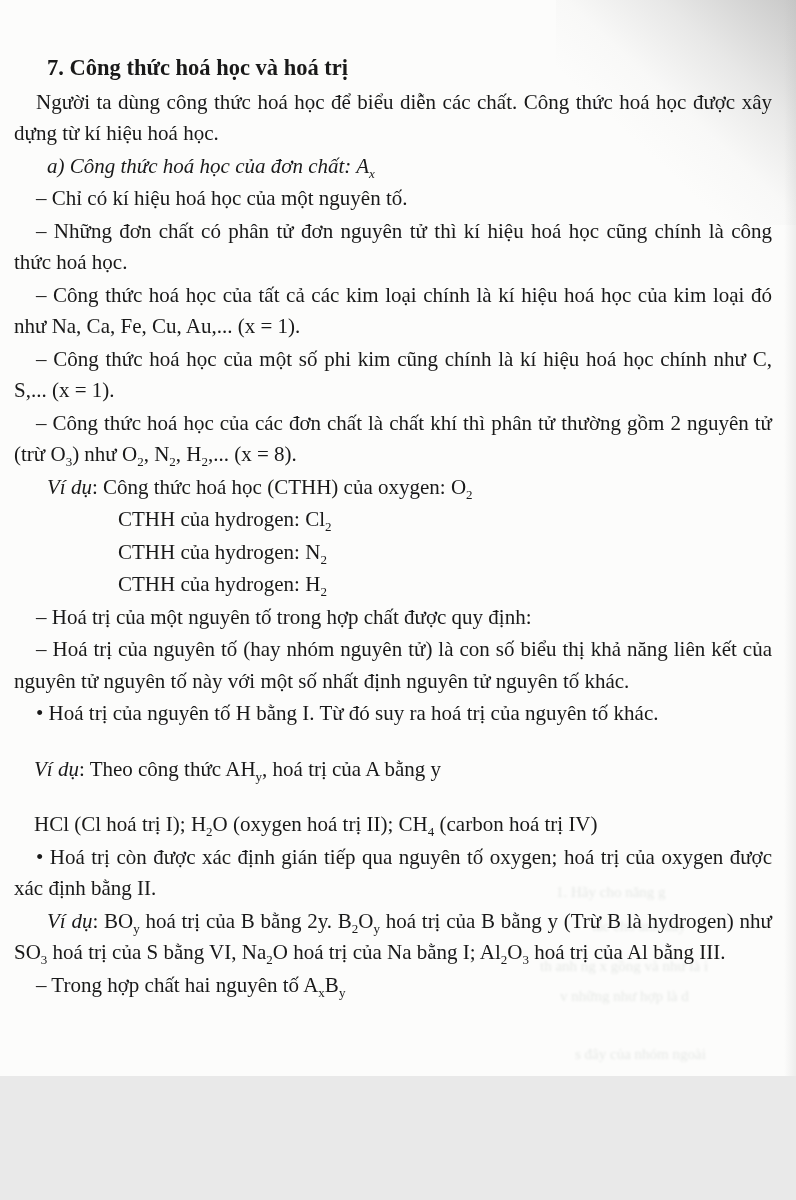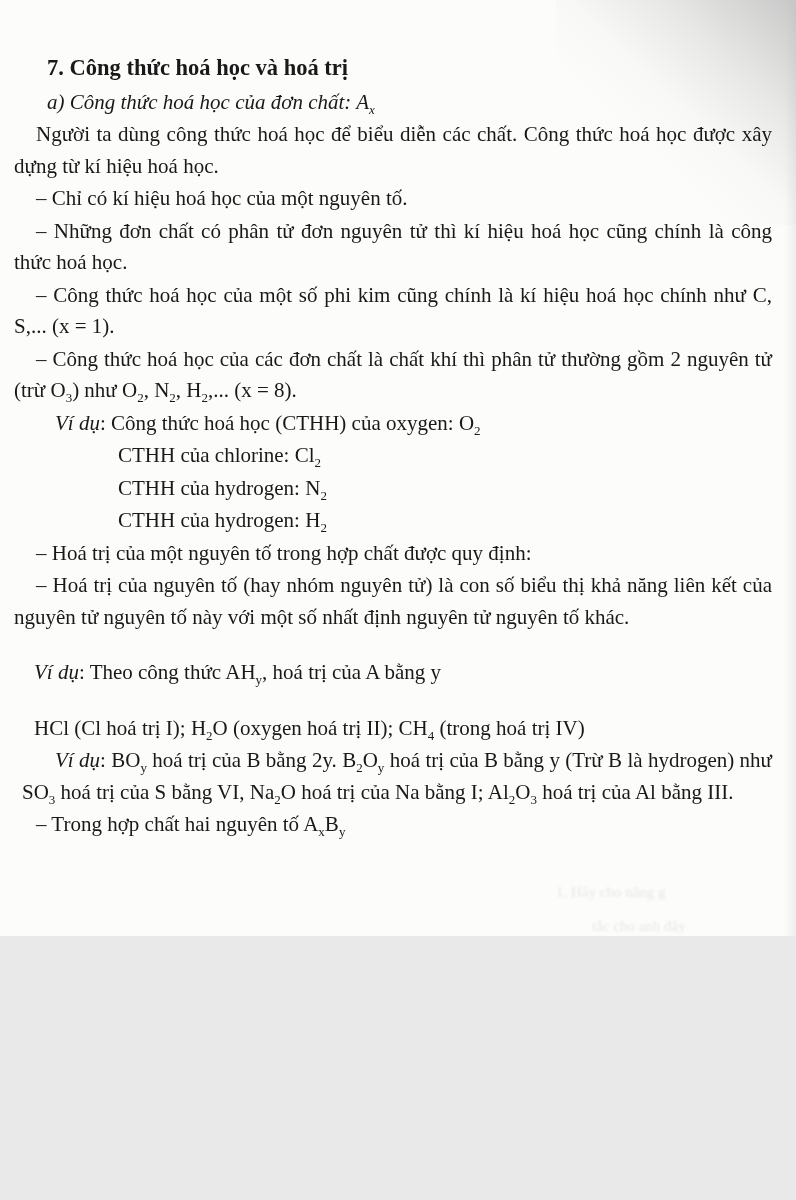--- a/index.html
+++ b/index.html
@@ -3,21 +3,21 @@
 <meta charset="utf-8">
 <style>
   html, body { margin: 0; padding: 0; }
   body {
     width: 796px; height: 1200px;
     background: #e9e9e9;
     font-family: "Liberation Serif", serif;
   }
   .page {
     position: relative;
-    width: 796px; height: 936px;
+    width: 796px; height: 1076px;
     background: #fcfcfb;
     overflow: hidden;
   }
   
   .corner-shade {
     position: absolute; top: 0; right: 0;
     width: 240px; height: 225px;
     background: linear-gradient(223deg,
       rgba(150,150,150,0.50) 0%,
       rgba(185,185,185,0.30) 28%,
@@ -44,21 +44,21 @@
     text-indent: 22px;
   }
   .para.justify { text-align: justify; }
   .para.heading {
     font-weight: bold;
     font-size: 22.5px;
     text-indent: 33px;
     margin-bottom: 3px;
   }
   .para.italic-line { font-style: italic; text-indent: 33px; }
-  .para.example { text-indent: 33px; margin-left: 8px; }
+  .para.example { text-indent: 33px; }
   .para.example-tight { text-indent: 20px; margin-top: 24px; }
   .para.cthh { margin-left: 104px; text-indent: 0; }
   .it { font-style: italic; }
   sub { font-size: 13px; line-height: 0; }
   .page-number {
     position: absolute;
     top: 1134px; left: 728px;
     font-size: 25px;
     color: #1c1c1c;
   }
@@ -82,31 +82,34 @@
   <div id="bleed-layer">
       <div class="bleed" style="left: 556px; top: 884px;">1. Hãy cho năng g</div>
       <div class="bleed" style="left: 592px; top: 918px;">tắc cho anh đây</div>
       <div class="bleed" style="left: 540px; top: 958px;">th anh ng x gồng và như là i</div>
       <div class="bleed" style="left: 560px; top: 988px;">v những như hợp là d</div>
       <div class="bleed" style="left: 575px; top: 1046px;">s đây của nhóm ngoài</div>
       <div class="bleed" style="left: 598px; top: 1092px;">như của đây u</div>
     </div>
   <div class="content" id="doc-body">
       <p class="para heading"><span>7. Công thức hoá học và hoá trị</span></p>
+      <p class="para justify"><span>Người ta dùng công thức hoá học để biểu diễn các chất. Công thức hoá học được xây dựng từ kí hiệu hoá học.</span></p>
       <p class="para italic-line"><span class="it">a) Công thức hoá học của đơn chất: A</span><sub class="it">x</sub></p>
-      <p class="para justify"><span>Người ta dùng công thức hoá học để biểu diễn các chất. Công thức hoá học được xây dựng từ kí hiệu hoá học.</span></p>
       <p class="para"><span>– Chỉ có kí hiệu hoá học của một nguyên tố.</span></p>
       <p class="para justify"><span>– Những đơn chất có phân tử đơn nguyên tử thì kí hiệu hoá học cũng chính là công thức hoá học.</span></p>
+      <p class="para justify"><span>– Công thức hoá học của tất cả các kim loại chính là kí hiệu hoá học của kim loại đó như Na, Ca, Fe, Cu, Au,... (x = 1).</span></p>
       <p class="para justify"><span>– Công thức hoá học của một số phi kim cũng chính là kí hiệu hoá học chính như C, S,... (x = 1).</span></p>
       <p class="para justify"><span>– Công thức hoá học của các đơn chất là chất khí thì phân tử thường gồm 2 nguyên tử (trừ O</span><sub>3</sub><span>) như O</span><sub>2</sub><span>, N</span><sub>2</sub><span>, H</span><sub>2</sub><span>,... (x = 8).</span></p>
       <p class="para example"><span class="it">Ví dụ</span><span>: Công thức hoá học (CTHH) của oxygen: O</span><sub>2</sub></p>
-      <p class="para cthh"><span>CTHH của chlorine: Cl</span><sub>2</sub></p>
+      <p class="para cthh"><span>CTHH của hydrogen: Cl</span><sub>2</sub></p>
       <p class="para cthh"><span>CTHH của hydrogen: N</span><sub>2</sub></p>
       <p class="para cthh"><span>CTHH của hydrogen: H</span><sub>2</sub></p>
       <p class="para"><span>– Hoá trị của một nguyên tố trong hợp chất được quy định:</span></p>
       <p class="para justify"><span>– Hoá trị của nguyên tố (hay nhóm nguyên tử) là con số biểu thị khả năng liên kết của nguyên tử nguyên tố này với một số nhất định nguyên tử nguyên tố khác.</span></p>
+      <p class="para"><span>• Hoá trị của nguyên tố H bằng I. Từ đó suy ra hoá trị của nguyên tố khác.</span></p>
       <p class="para example-tight"><span class="it">Ví dụ</span><span>: Theo công thức AH</span><sub>y</sub><span>, hoá trị của A bằng y</span></p>
-      <p class="para example-tight"><span>HCl (Cl hoá trị I); H</span><sub>2</sub><span>O (oxygen hoá trị II); CH</span><sub>4</sub><span> (trong hoá trị IV)</span></p>
+      <p class="para example-tight"><span>HCl (Cl hoá trị I); H</span><sub>2</sub><span>O (oxygen hoá trị II); CH</span><sub>4</sub><span> (carbon hoá trị IV)</span></p>
+      <p class="para justify"><span>• Hoá trị còn được xác định gián tiếp qua nguyên tố oxygen; hoá trị của oxygen được xác định bằng II.</span></p>
       <p class="para justify example"><span class="it">Ví dụ</span><span>: BO</span><sub>y</sub><span> hoá trị của B bằng 2y. B</span><sub>2</sub><span>O</span><sub>y</sub><span> hoá trị của B bằng y (Trừ B là hydrogen) như SO</span><sub>3</sub><span> hoá trị của S bằng VI, Na</span><sub>2</sub><span>O hoá trị của Na bằng I; Al</span><sub>2</sub><span>O</span><sub>3</sub><span> hoá trị của Al bằng III.</span></p>
       <p class="para"><span>– Trong hợp chất hai nguyên tố A</span><sub>x</sub><span>B</span><sub>y</sub></p>
     </div>
   <div class="page-number">9</div>
 </div>
 
 </body></html>

